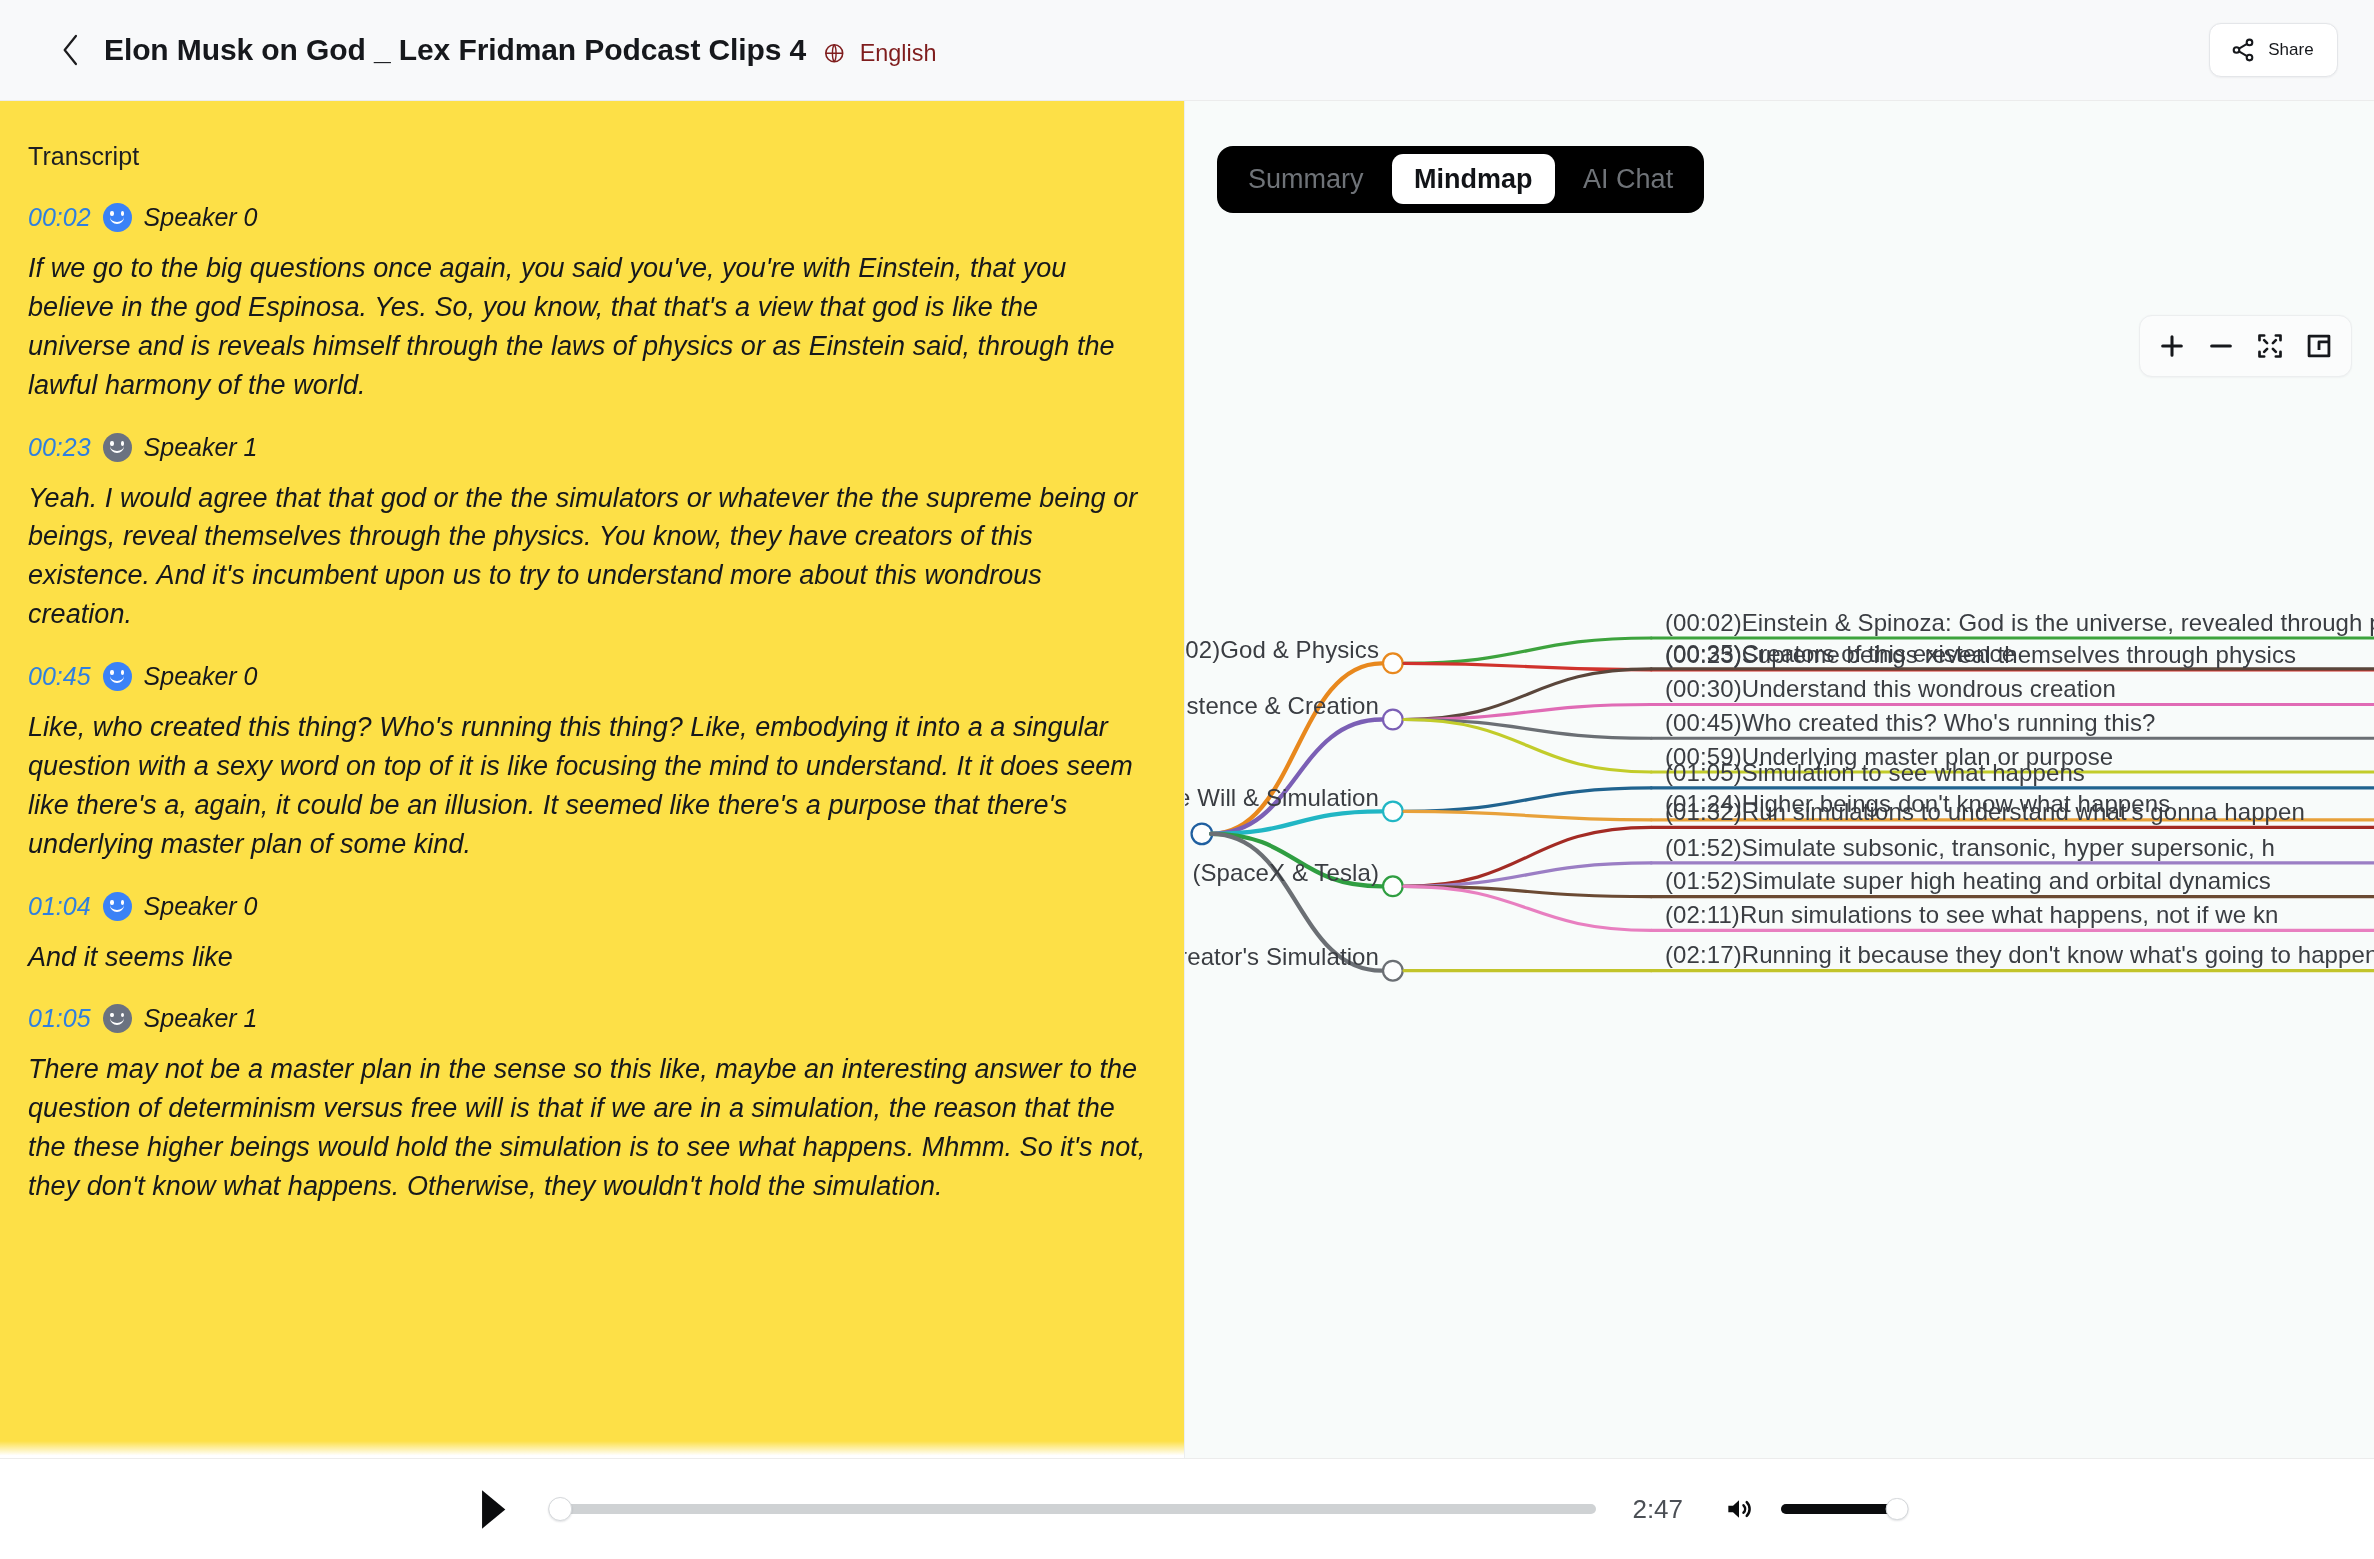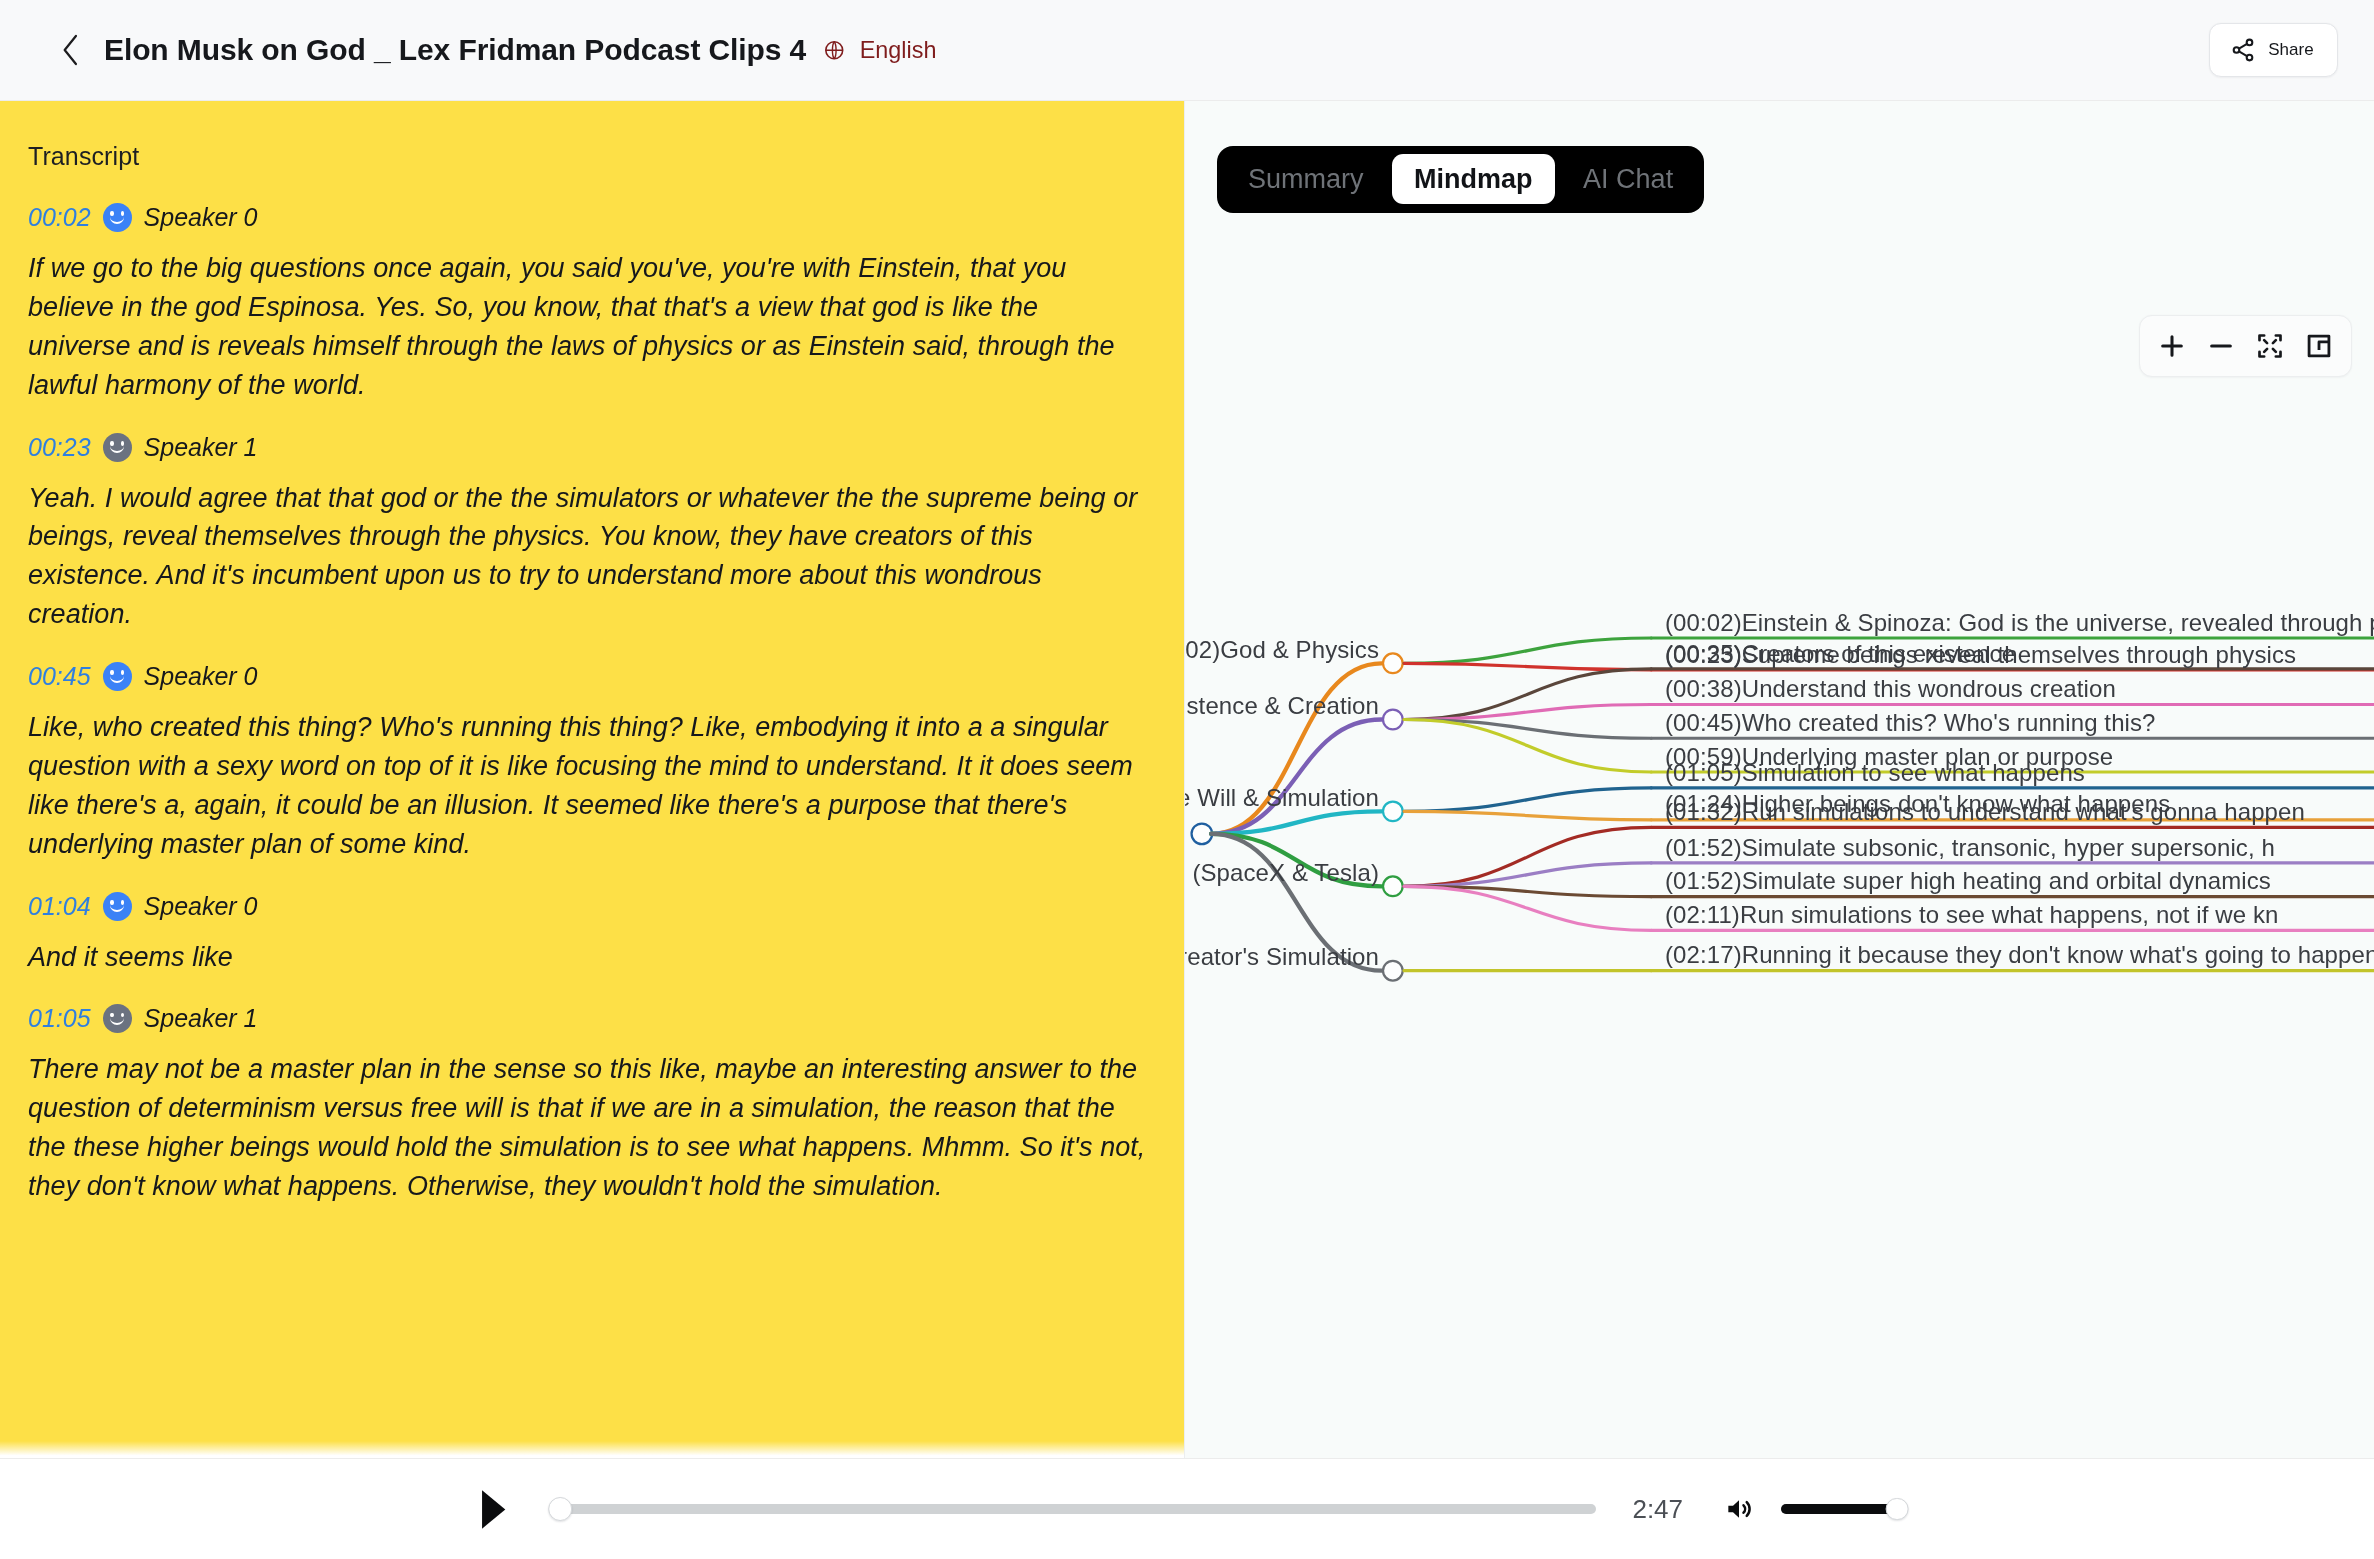--- a/index.html
+++ b/index.html
@@ -19,21 +19,21 @@
     padding:0 36px 0 52px;
     border-bottom:0.9px solid #ececec;
   }
   .back-btn {
     width:37px; height:37px;
     display:flex; align-items:center; justify-content:center;
     cursor:pointer; flex:0 0 auto;
     color:#1c1c1e;
   }
   .back-btn svg { display:block; }
-  .title-wrap { display:flex; align-items:center; margin-left:15px; min-width:0; }
+  .title-wrap { display:flex; align-items:flex-end; margin-left:15px; min-width:0; }
   .doc-title {
     font-size:30px; font-weight:700; color:#16181c;
     white-space:nowrap; letter-spacing:-0.1px;
   }
   .lang-chip {
     display:flex; align-items:center; gap:14px;
     margin-left:17px; color:#7f1d1d; font-size:23.4px;
     white-space:nowrap;
   }
   .lang-chip svg { display:block; }
@@ -352,21 +352,21 @@
             <path d="M234,928 C366,928 366,928 498,928" stroke="#c2c42a" stroke-width="3.4" fill="none" stroke-linecap="round"></path>
             <path d="M498,928 L1310,928" stroke="#c2c42a" stroke-width="3.4" fill="none" stroke-linecap="round"></path>
           </svg>
       </div>
       <div id="mm-labels">
           <div class="mm-label" style="left: auto; top: 566px; right: 995px;">(00:02)God &amp; Physics</div>
           <div class="mm-label" style="left: 480px; top: 539px;">(00:02)Einstein &amp; Spinoza: God is the universe, revealed through physics</div>
           <div class="mm-label" style="left: 480px; top: 571px;">(00:23)Supreme beings reveal themselves through physics</div>
           <div class="mm-label" style="left: auto; top: 622px; right: 995px;">(00:35)Purpose of Existence &amp; Creation</div>
           <div class="mm-label" style="left: 480px; top: 570px;">(00:35)Creators of this existence</div>
-          <div class="mm-label" style="left: 480px; top: 605px;">(00:38)Understand this wondrous creation</div>
+          <div class="mm-label" style="left: 480px; top: 605px;">(00:30)Understand this wondrous creation</div>
           <div class="mm-label" style="left: 480px; top: 639px;">(00:45)Who created this? Who's running this?</div>
           <div class="mm-label" style="left: 480px; top: 673px;">(00:59)Underlying master plan or purpose</div>
           <div class="mm-label" style="left: auto; top: 714px; right: 995px;">(01:05)Determinism vs. Free Will &amp; Simulation</div>
           <div class="mm-label" style="left: 480px; top: 689px;">(01:05)Simulation to see what happens</div>
           <div class="mm-label" style="left: 480px; top: 720px;">(01:24)Higher beings don't know what happens</div>
           <div class="mm-label" style="left: auto; top: 789px; right: 995px;">(01:32)Human Simulations (SpaceX &amp; Tesla)</div>
           <div class="mm-label" style="left: 480px; top: 728px;">(01:32)Run simulations to understand what's gonna happen</div>
           <div class="mm-label" style="left: 480px; top: 764px;">(01:52)Simulate subsonic, transonic, hyper supersonic, h</div>
           <div class="mm-label" style="left: 480px; top: 797px;">(01:52)Simulate super high heating and orbital dynamics</div>
           <div class="mm-label" style="left: 480px; top: 831px;">(02:11)Run simulations to see what happens, not if we kn</div>

